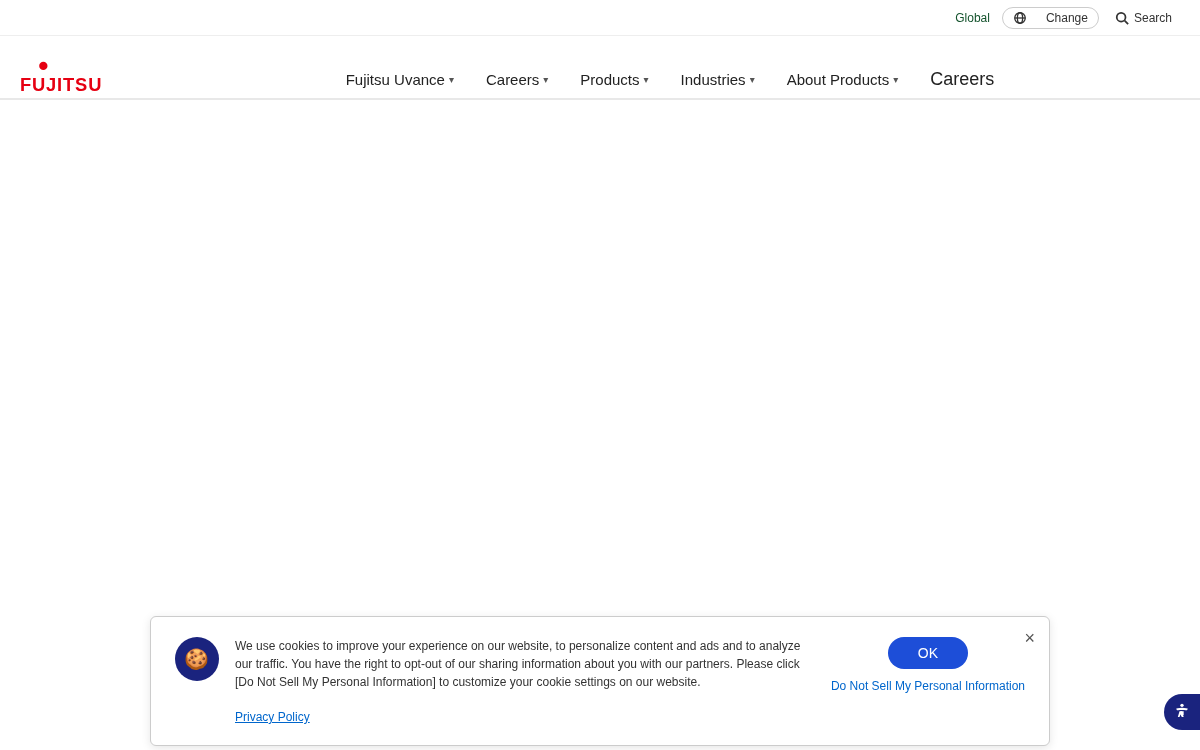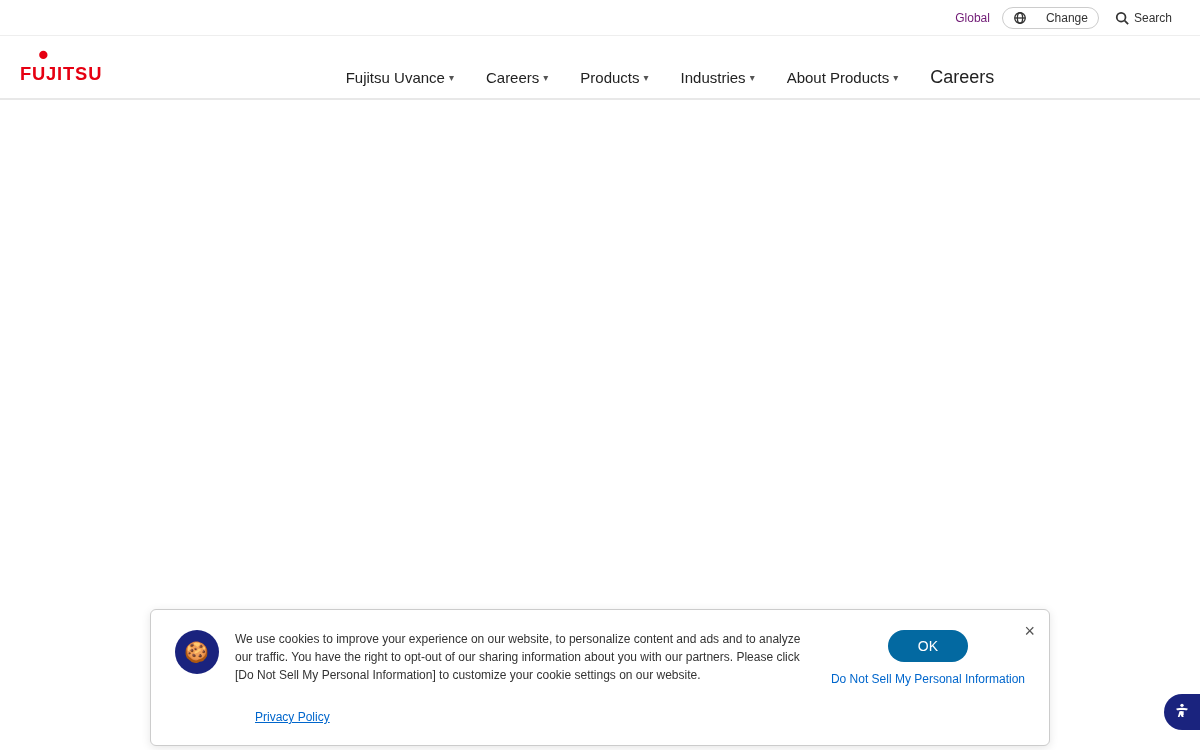--- a/index.html
+++ b/index.html
@@ -10,21 +10,21 @@
       display: flex;
       justify-content: flex-end;
       align-items: center;
       padding: 6px 20px;
       background: #fff;
       border-bottom: 1px solid #eee;
       height: 36px;
     }
     .top-bar-global {
       font-size: 12px;
-      color: #701a75;
+      color: #14532d;
       margin-right: 12px;
     }
     .top-bar-change {
       display: flex;
       align-items: center;
       gap: 19px;
       font-size: 12px;
       color: #333;
       border: 1px solid #ccc;
       border-radius: 16px;
@@ -43,21 +43,21 @@
       gap: 5px;
       font-size: 12px;
       color: #333;
       cursor: pointer;
       padding: 3px 8px;
     }
 
     
     .main-nav {
       display: flex;
-      align-items: center;
+      align-items: flex-end;
       padding: 0 20px;
       height: 64px;
       background: #fff;
       border-bottom: 2px solid #e8e8e8;
       position: relative;
       z-index: 10;
     }
     .logo-area {
       margin-right: 40px;
       display: flex;
@@ -134,39 +134,38 @@
       flex-shrink: 0;
       font-size: 20px;
     }
     .cookie-text-area {
       flex: 1;
     }
     .cookie-text {
       font-size: 12px;
       color: #333;
       line-height: 1.5;
-      margin-bottom: 23px;
+      margin-bottom: 16px;
     }
     .cookie-privacy-link {
       font-size: 12px;
       color: #0066cc;
       text-decoration: underline;
       cursor: pointer;
-      margin-left: 20px;
     }
     .cookie-actions {
       display: flex;
       flex-direction: column;
       align-items: center;
       gap: 10px;
       flex-shrink: 0;
       justify-content: center;
     }
     .cookie-ok-btn {
-      background: #0369a1;
+      background: #1d4ed8;
       color: #fff;
       border: none;
       border-radius: 20px;
       padding: 8px 30px;
       font-size: 14px;
       cursor: pointer;
       font-weight: 500;
     }
     .cookie-dnssmi-link {
       font-size: 12px;

